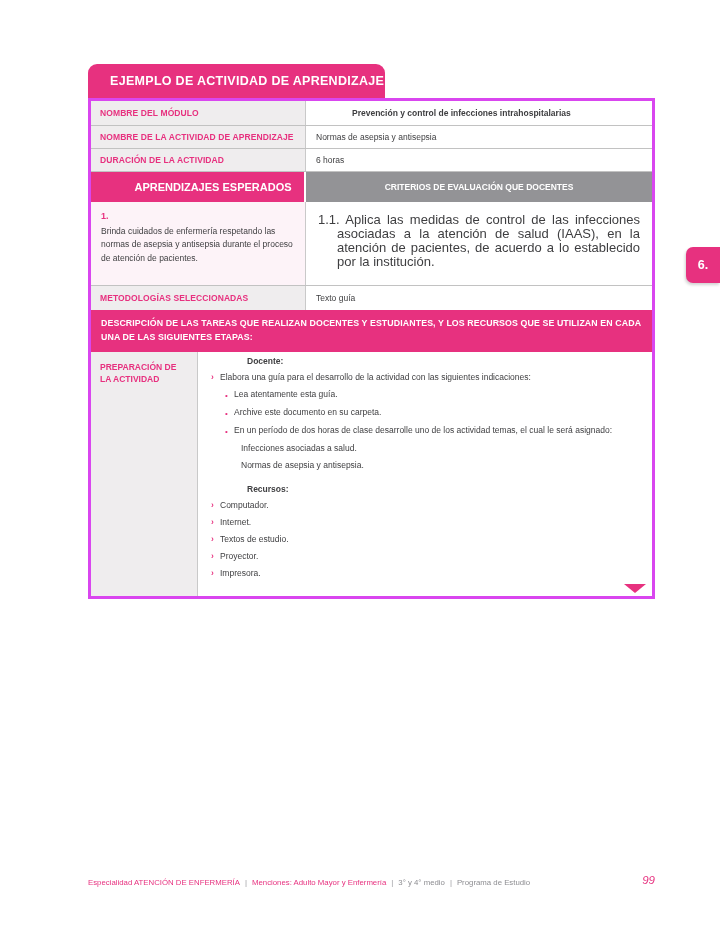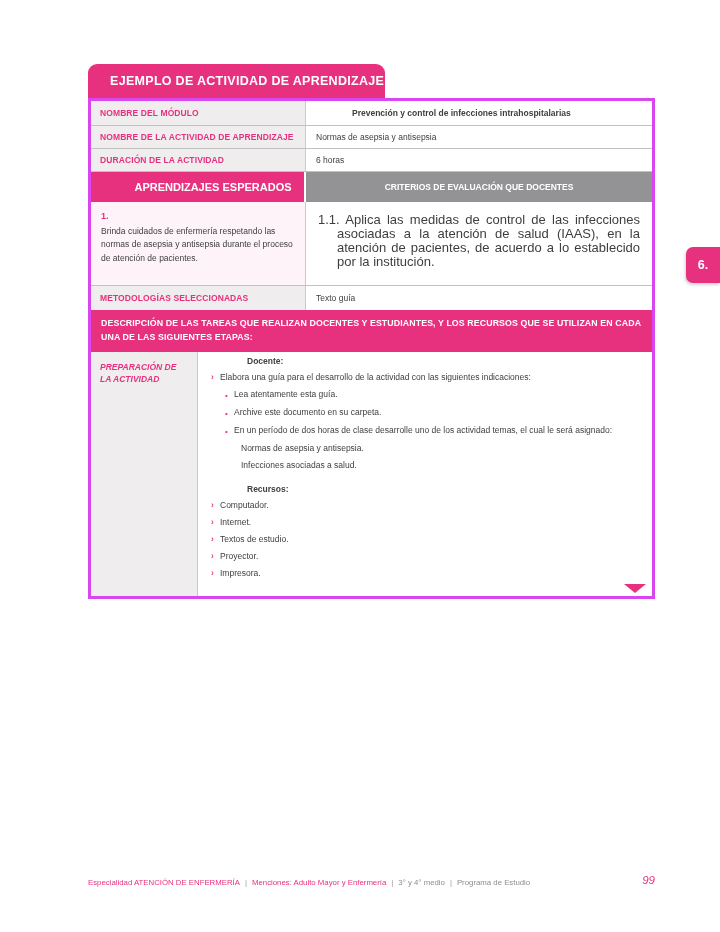--- a/index.html
+++ b/index.html
@@ -41,21 +41,21 @@
   .hang { padding-left:19px; text-indent:-19px; text-align:justify; }
 
   .met-row { height:24px; border-bottom:none; }
 
   .band { background:#e7317f; color:#fff; font-weight:bold; font-size:8.8px;
     line-height:13.5px; padding:7px 10px 8px 10px; letter-spacing:0.1px; }
 
   .prep-row { height:244px; border-bottom:none; position:relative; }
   .prep-label { width:107px; background:#efedee; color:#e7317f; font-weight:bold;
     font-size:8.5px; line-height:12px; padding:9px 8px 0 9px;
-    border-right:1px solid #c9c9c9;font-style:italic; }
+    border-right:1px solid #c9c9c9; }
   .prep-content { flex:1; padding:4px 16px 0 13px; font-size:8.5px; color:#3e3e40; }
   .strong { font-weight:bold;margin-left:36px; }
   .docente-head { margin-bottom:5px; }
   .chev { display:flex; margin-bottom:4px; line-height:13px; }
   .chev-mark { color:#e7317f; font-weight:bold; width:9px; flex:0 0 9px; }
   .dot { display:flex; margin-left:14px; margin-bottom:4px; line-height:13px; }
   .dot-mark { color:#e7317f; width:9px; flex:0 0 9px; font-size:8px; padding-top:1px; }
   .tema { margin-left:30px; margin-bottom:4px; line-height:13px; }
   .recursos-head { margin-top:12px; margin-bottom:5px; }
   .arrow-down { position:absolute; right:6px; bottom:3px; width:0; height:0;
@@ -143,22 +143,22 @@
           </div>
           <div class="dot">
             <span class="dot-mark">•</span>
             <span>Archive este documento en su carpeta.</span>
           </div>
           <div class="dot">
             <span class="dot-mark">•</span>
             <span>En un período de dos horas de clase desarrolle uno de los actividad temas, el cual le será asignado:</span>
           </div>
 
+          <div class="tema">Infecciones asociadas a salud.</div>
           <div class="tema">Normas de asepsia y antisepsia.</div>
-          <div class="tema">Infecciones asociadas a salud.</div>
 
           <p class="strong recursos-head">Recursos:</p>
 
           <div class="chev">
             <span class="chev-mark">›</span>
             <span>Computador.</span>
           </div>
           <div class="chev">
             <span class="chev-mark">›</span>
             <span>Internet.</span>

